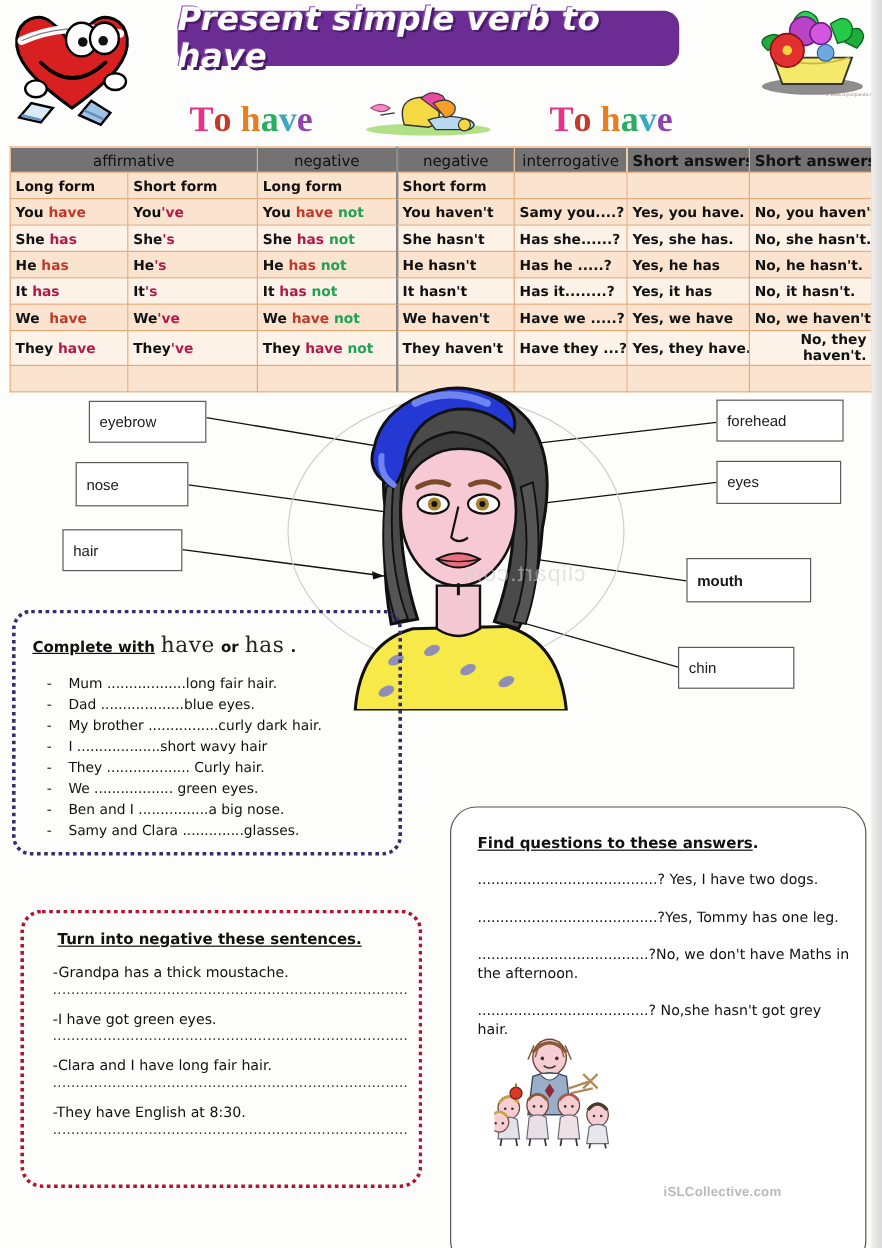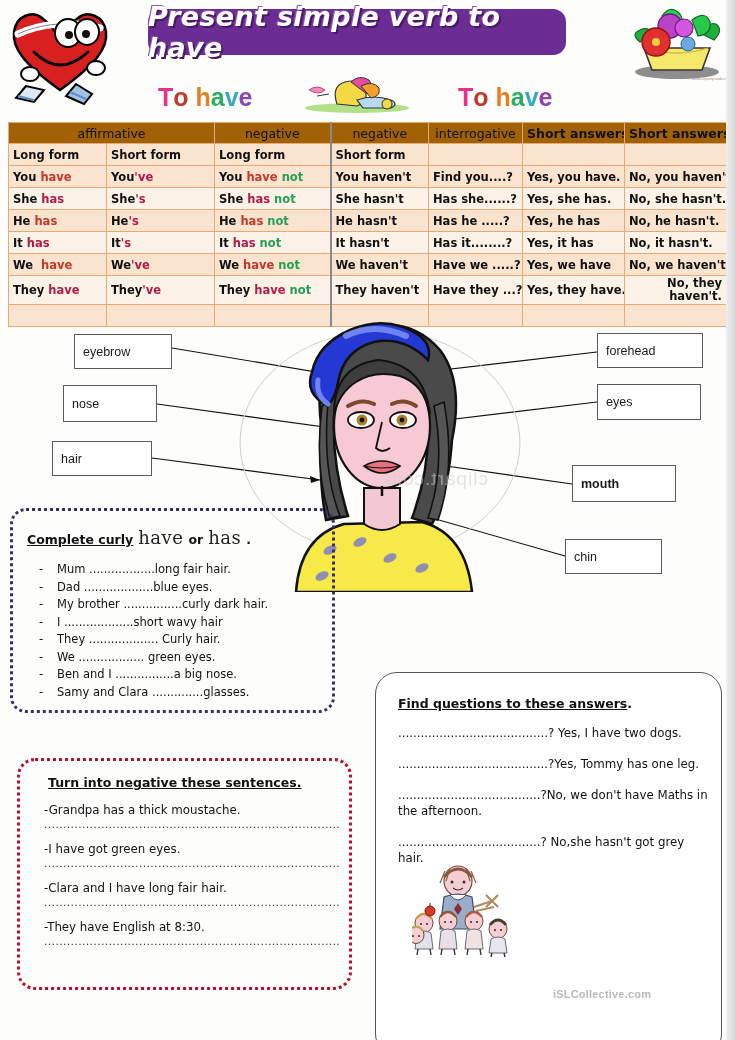--- a/index.html
+++ b/index.html
@@ -17,22 +17,22 @@
     background:#6b2d93;border-radius:13px;
     display:flex;align-items:center;justify-content:center;
   }
   .title-banner .ttl{
     font-family:"DejaVu Sans", sans-serif;
     font-style:italic;font-weight:bold;font-size:27px;color:#ffffff;
     letter-spacing:.3px;
     text-shadow:2px 2px 0 #4a1a68, -1px -1px 0 #8a55ad;
   }
   .tohave{
-    position:absolute;font-family:Liberation Sans, sans-serif;
-    font-weight:bold;font-size:25px;white-space:nowrap;
+    position:absolute;font-family:Liberation Serif, serif;
+    font-weight:bold;font-size:30px;white-space:nowrap;
   }
   .tohave span{display:inline-block;}
   .tohave .c1{color:#e8308a;}
   .tohave .c3{color:#8e44ad;} .tohave .c4{color:#e67e22;}
   .tohave .c5{color:#27ae60;} .tohave .c6{color:#3aa8c1;} .tohave .c8{color:#c0392b;}
   .tohave-1{left:158px;top:83px;}
   .tohave-2{left:458px;top:83px;}
 
   
   .heart-mascot{position:absolute;left:4px;top:2px;width:112px;height:105px;}
@@ -50,21 +50,21 @@
   }
   table.conj td, table.conj th{
     border:1px solid #e8a977;
     padding:1px 4px;
     font-size:11.5px;font-weight:bold;color:#111;
     height:19px;vertical-align:middle;
     overflow:hidden;white-space:nowrap;
   }
   table.conj .catrow td{
     text-align:center;font-weight:normal;font-size:12.5px;
-    background:#a16207;height:18px;
+    background:#737373;height:18px;
   }
   .cat-aff{color:#3b3bbd;}
   .cat-neg{color:#3a7ea8;}
   .cat-int{color:#2e9e63;}
   .cat-sa{color:#111;font-weight:bold !important;}
   .rowA td{background:#fbe4cf;}
   .rowB td{background:#fdf2e7;}
   .hdrow td{background:#fbe4cf;}
   .blankrow td{background:#fbe4cf;height:20px;}
   .kw-red{color:#c0392b;}
@@ -251,21 +251,21 @@
         <td></td>
         <td></td>
         <td></td>
       </tr>
 
       <tr class="rowA">
         <td><span>You </span><span class="kw-red">have</span></td>
         <td><span>You</span><span class="kw-crim">'ve</span></td>
         <td><span>You </span><span class="kw-red">have</span> <span class="kw-green">not</span></td>
         <td class="thick-l">You haven't</td>
-        <td>Find you....?</td>
+        <td>Samy you....?</td>
         <td>Yes, you have.</td>
         <td>No, you haven't.</td>
       </tr>
       <tr class="rowB">
         <td><span>She </span><span class="kw-crim">has</span></td>
         <td><span>She</span><span class="kw-crim">'s</span></td>
         <td><span>She </span><span class="kw-crim">has</span> <span class="kw-green">not</span></td>
         <td class="thick-l">She hasn't</td>
         <td>Has she......?</td>
         <td>Yes, she has.</td>
@@ -404,21 +404,21 @@
     <div class="lbl lbl-mouth">
         <span>mouth</span>
       </div>
     <div class="lbl lbl-chin">
         <span>chin</span>
       </div>
   </div>
 
   <div class="box-complete">
     <div class="complete-head">
-      <span class="bx-title">Complete curly</span>
+      <span class="bx-title">Complete with</span>
       <span class="fancy-have">have</span>
       <span class="bx-title" style="text-decoration:none">or</span>
       <span class="fancy-have">has</span>
       <span class="bx-title" style="text-decoration:none">.</span>
     </div>
     <div class="complete-list">
       <div class="it">
           <span class="dash">-</span>
           <span>Mum ..................long fair hair.</span>
         </div>

